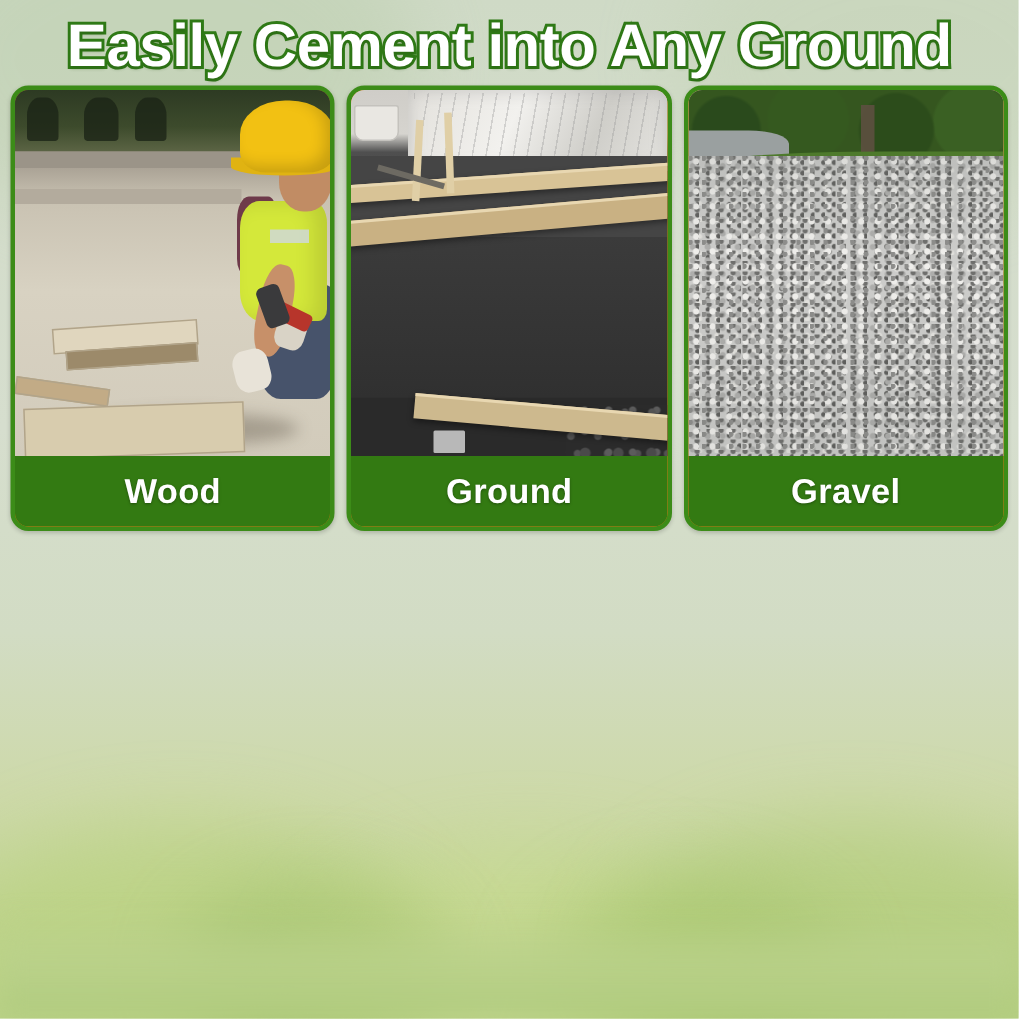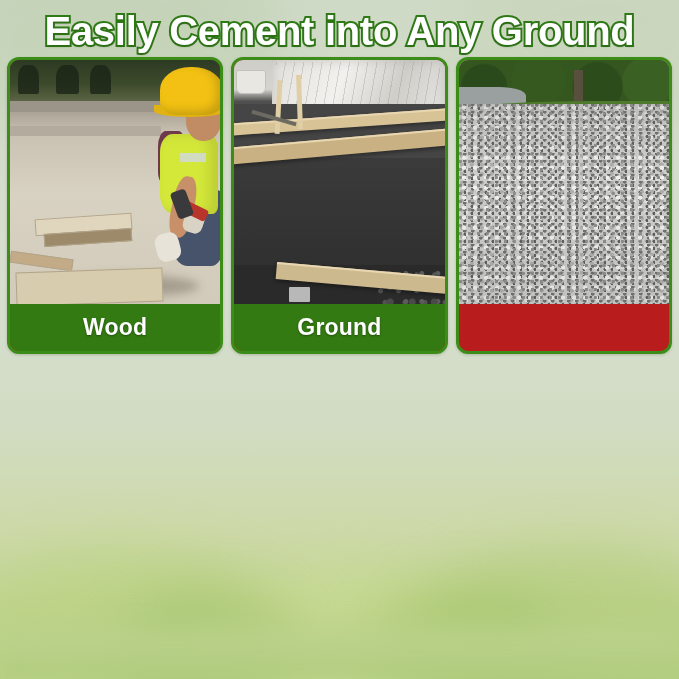--- a/index.html
+++ b/index.html
@@ -65,21 +65,21 @@
     grid-template-rows: 1fr 1fr;
     column-gap: 8px;
     row-gap: 11px;
   }
 
   .card {
     position:relative;
     border:3px solid #3c8c18;
     border-radius:12px;
     overflow:hidden;
-    background:#b91c1c;
+    background:#f97316;
     box-shadow: 0 1px 3px rgba(0,0,0,.18);
     display:flex; flex-direction:column;
   }
   .photo {
     position:relative;
     flex: 0 0 84%;
     overflow:hidden;
     background:#888;
   }
   .label {
@@ -349,17 +349,18 @@
 
   <div class="card">
     <div class="photo ph-gravel">
       <div class="g-trees"></div>
       <div class="g-trunk"></div>
       <div class="g-road"></div>
       <div class="g-verge"></div>
       <div class="g-stones"></div>
       <div class="g-shade"></div>
     </div>
+    <div class="label">Gravel</div>
   </div>
 
 
 
 </div>
 
 </body></html>

